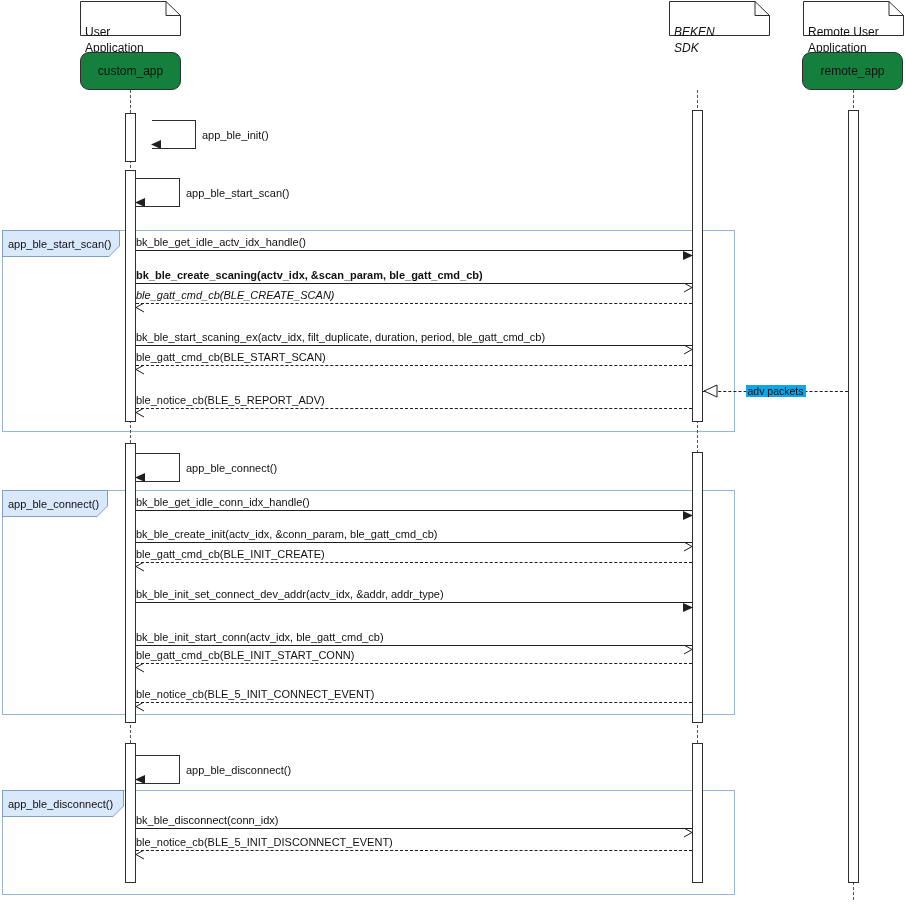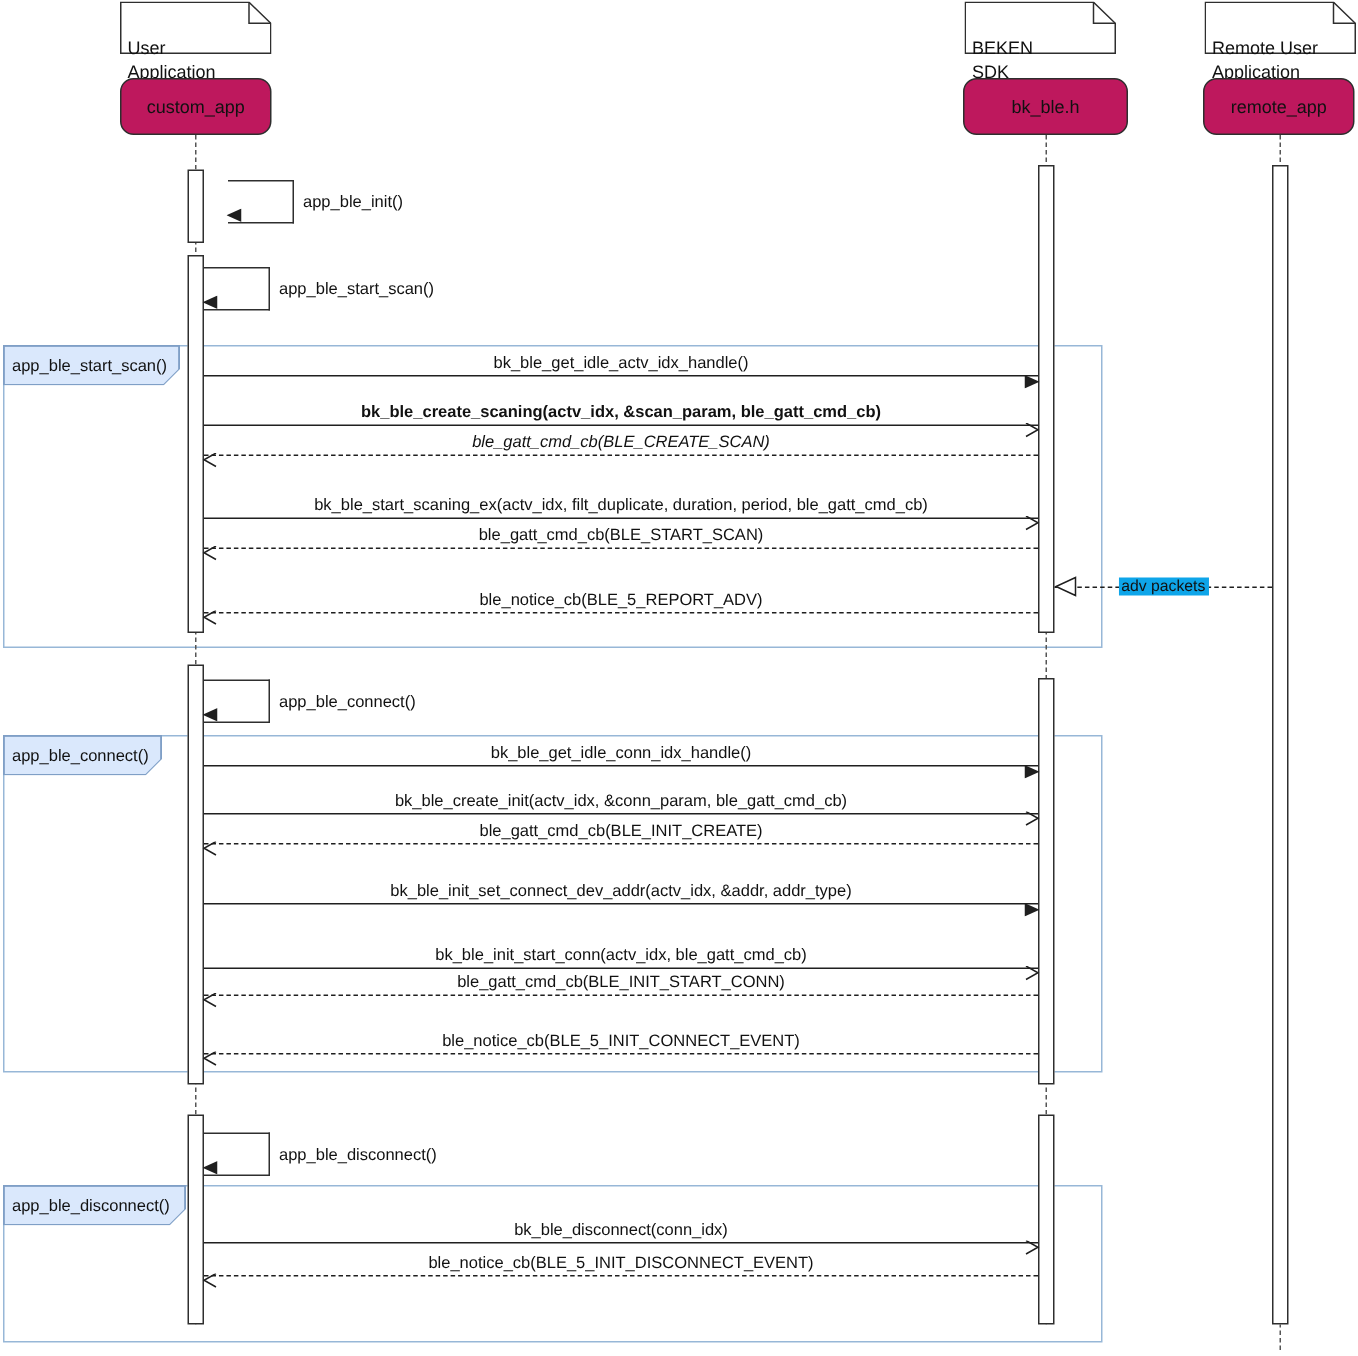--- a/index.html
+++ b/index.html
@@ -11,29 +11,29 @@
           clip-path:polygon(0 0,100% 0,100% calc(100% - 11px),calc(100% - 11px) 100%,0 100%);}
   .flabel .inner{position:absolute;inset:1px;background:#dae8fc;
           clip-path:polygon(0 0,100% 0,100% calc(100% - 10px),calc(100% - 10px) 100%,0 100%);
           display:flex;align-items:center;padding-left:5px;box-sizing:border-box;
           font-size:11px;white-space:nowrap;}
   
   .life{position:absolute;width:0;border-left:1px dashed #555;z-index:2;}
   
   .bar{position:absolute;width:11px;background:#fff;border:1px solid #2e2e2e;box-sizing:border-box;z-index:3;}
   
-  .pbox{position:absolute;height:38px;background:#be185d;border:1px solid #2e2e2e;border-radius:9px;
+  .pbox{position:absolute;height:38px;background:#15803d;border:1px solid #2e2e2e;border-radius:9px;
         display:flex;align-items:center;justify-content:center;font-size:12px;z-index:4;box-sizing:border-box;}
   
   .note{position:absolute;z-index:4;}
   .note .ntext{position:absolute;top:2px;left:5px;font-size:12px;line-height:1.3;margin-top:22px;}
   
   .msg{position:absolute;height:0;border-bottom:1px solid #1f1f1f;z-index:5;}
   .msg.ret{border-bottom:1px dashed #1f1f1f;}
-  .msg .lbl{position:absolute;left:0;right:0;bottom:2px;text-align:center;font-size:11px;
+  .msg .lbl{position:absolute;left:0;right:0;bottom:2px;text-align:left;font-size:11px;
             white-space:nowrap;color:#111;}
   .msg .onln{position:absolute;left:50%;top:0;transform:translate(-50%,-50%);background:#0ea5e9;
              padding:0 2px;font-size:10.5px;white-space:nowrap;}
   .ah{position:absolute;}
   .ah.r{right:-1px;top:-4px;}
   .ah.l{left:-1px;top:-4px;}
   .ah.big{left:0;top:-7px;}
   
   .loop{position:absolute;width:44px;border:1px solid #2e2e2e;border-left:none;z-index:5;
         box-sizing:border-box;height:29px;}
@@ -72,21 +72,21 @@
   <div class="note" style="left:80px;top:1px;width:101px;height:35px;">
     <svg width="101" height="35">
       <path d="M0.5,0.5 H86 L100.5,14.5 V34.5 H0.5 Z" fill="#fff" stroke="#2e2e2e"></path>
       <path d="M86,0.5 V14.5 H100.5" fill="none" stroke="#2e2e2e"></path>
     </svg>
     <div class="ntext">
       <div>User</div>
       <div>Application</div>
     </div>
   </div>
-  <div class="note" style="left:643px;top:1px;width:101px;height:35px;">
+  <div class="note" style="left:669px;top:1px;width:101px;height:35px;font-style:italic;">
     <svg width="101" height="35">
       <path d="M0.5,0.5 H86 L100.5,14.5 V34.5 H0.5 Z" fill="#fff" stroke="#2e2e2e"></path>
       <path d="M86,0.5 V14.5 H100.5" fill="none" stroke="#2e2e2e"></path>
     </svg>
     <div class="ntext">
       <div>BEKEN</div>
       <div>SDK</div>
     </div>
   </div>
   <div class="note" style="left:803px;top:1px;width:101px;height:35px;">
@@ -96,23 +96,20 @@
     </svg>
     <div class="ntext">
       <div>Remote User</div>
       <div>Application</div>
     </div>
   </div>
 
   <div class="pbox" style="left:80px;top:52px;width:101px;">
     <span>custom_app</span>
   </div>
-  <div class="pbox" style="left:642px;top:52px;width:110px;">
-    <span>bk_ble.h</span>
-  </div>
   <div class="pbox" style="left:802px;top:52px;width:101px;">
     <span>remote_app</span>
   </div>
 
   <div class="bar" style="left:125px;top:113px;height:49px;"></div>
   <div class="bar" style="left:125px;top:170px;height:252px;"></div>
   <div class="bar" style="left:125px;top:443px;height:280px;"></div>
   <div class="bar" style="left:125px;top:743px;height:140px;"></div>
 
   <div class="bar" style="left:692px;top:110px;height:312px;"></div>

